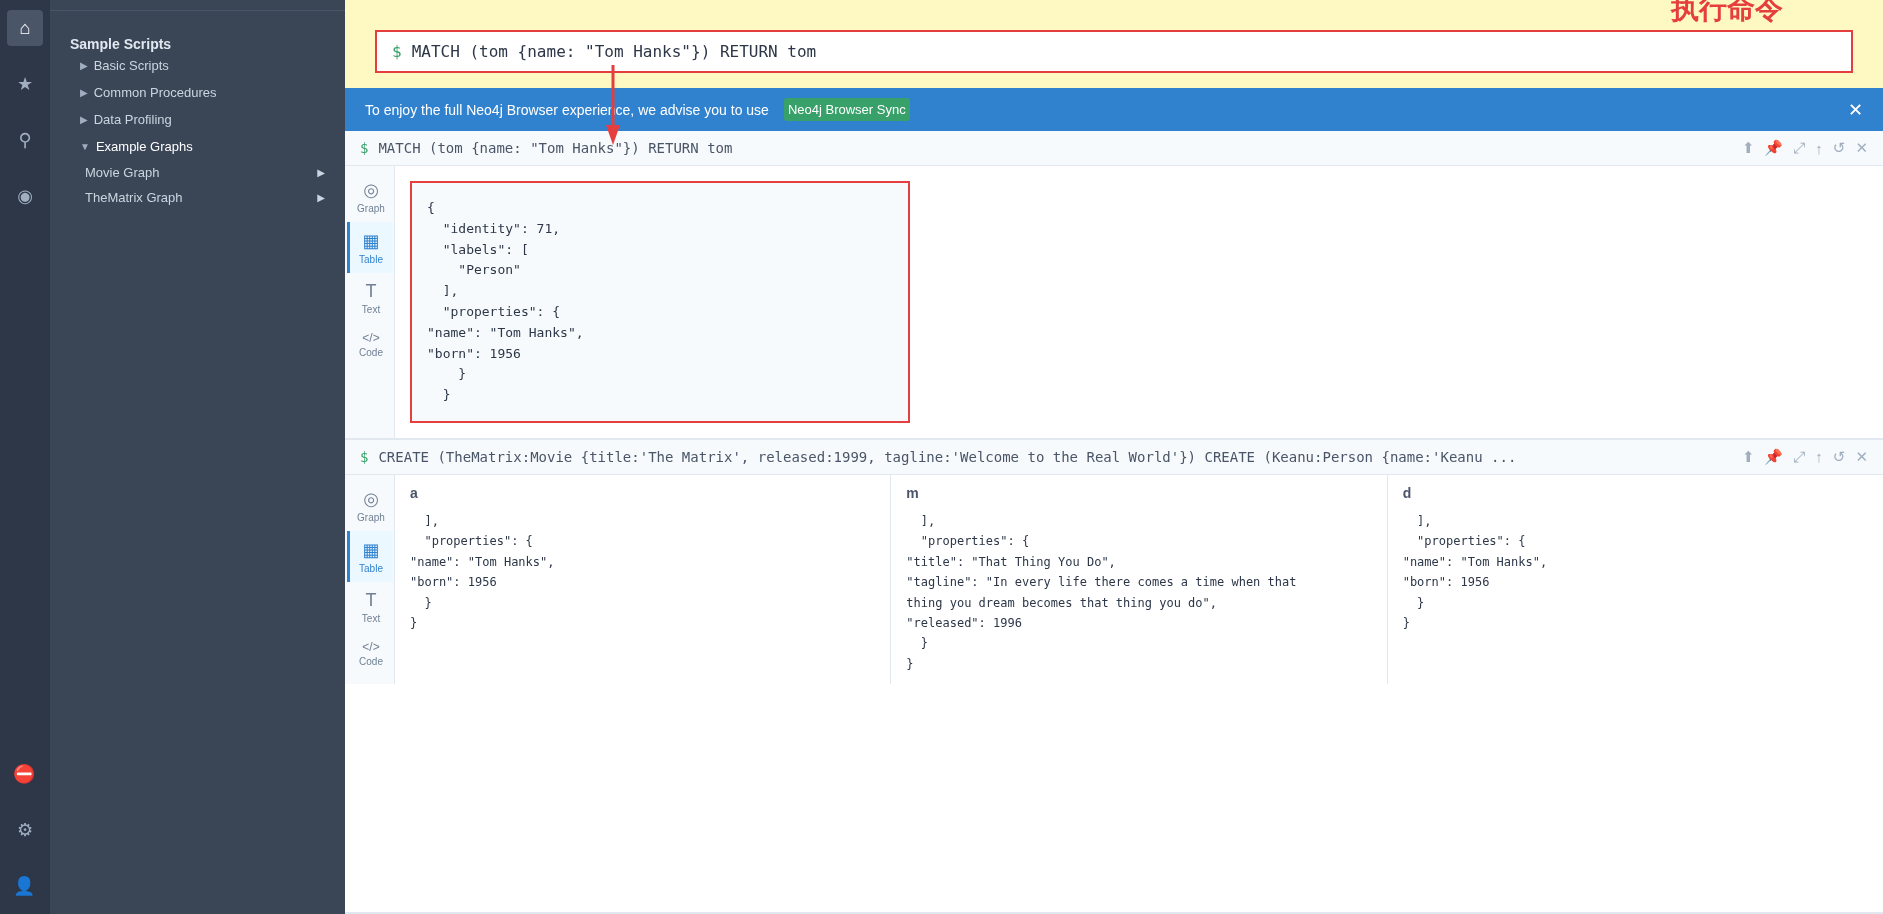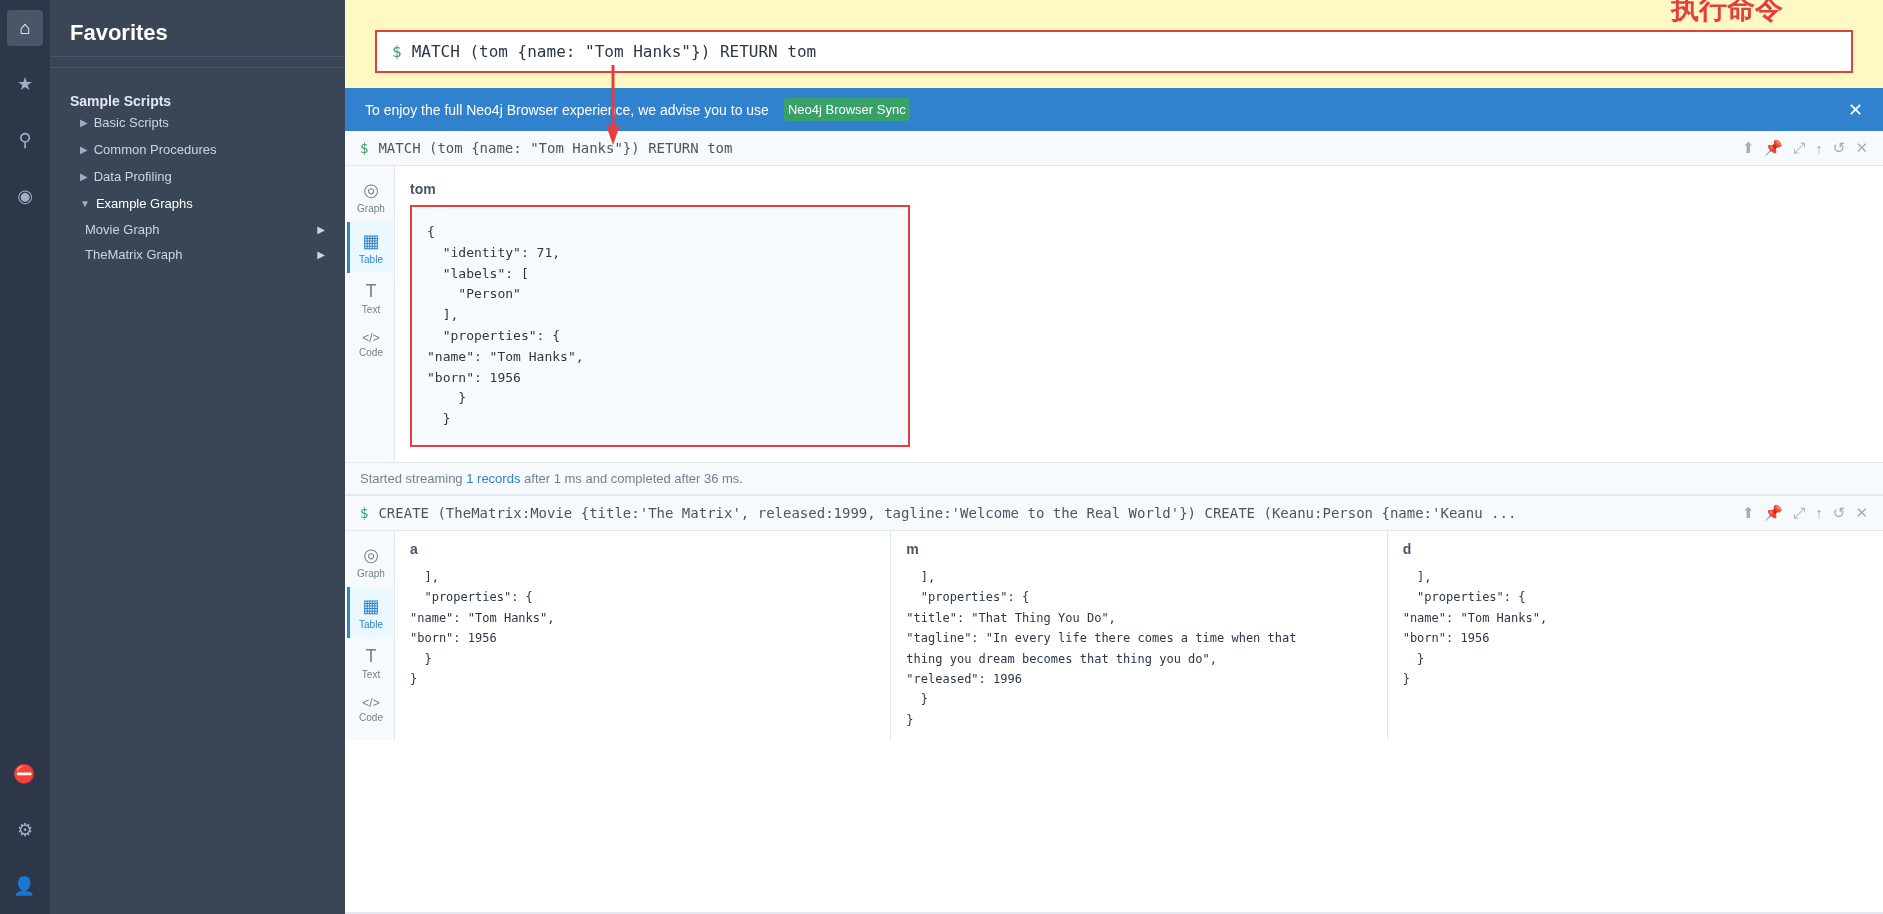--- a/index.html
+++ b/index.html
@@ -310,21 +310,20 @@
   <div class="icon-bar-item" title="Search">⚲</div>
   <div class="icon-bar-item" title="Database">◉</div>
   <div style="margin-top:auto; display:flex; flex-direction:column; gap:20px;">
     <div class="icon-bar-item" style="color:#e53e3e;">⛔</div>
     <div class="icon-bar-item">⚙</div>
     <div class="icon-bar-item">👤</div>
   </div>
 </div>
 
 <div class="sidebar">
-  <div class="sidebar-header">Favorites</div>
 
 
   <hr class="sidebar-divider">
 
   <div class="sidebar-section">
     <div class="sidebar-subsection-title">Sample Scripts</div>
 
     <div class="sidebar-item">
       <span class="arrow">▶</span>
       <span>Basic Scripts</span>
@@ -416,41 +415,37 @@
             <span>Text</span>
           </div>
           <div class="side-tab">
             <span class="side-tab-icon" style="font-size:12px;">&lt;/&gt;</span>
             <span>Code</span>
           </div>
         </div>
 
         <div style="flex:1; position:relative;">
           <div class="result-content">
-            <div class="col-header">tom</div>
             <div class="json-result">
               <pre>{
   "identity": 71,
   "labels": [
     "Person"
   ],
   "properties": {
 "name": "Tom Hanks",
 "born": 1956
     }
   }</pre>
             </div>
           </div>
 
         </div>
       </div>
 
-      <div class="status-line">
-        <span>Started streaming </span><a href="#">1 records</a><span> after 1 ms and completed after 36 ms.</span>
-      </div>
     </div>
 
     <div class="query-panel query-panel-2">
 
       <div class="query-header">
         <span class="query-header-dollar">$</span>
         <span class="query-header-text">CREATE (TheMatrix:Movie {title:'The Matrix', released:1999, tagline:'Welcome to the Real World'}) CREATE (Keanu:Person {name:'Keanu ...</span>
         <div class="query-header-actions">
           <span class="q-icon">⬆</span>
           <span class="q-icon">📌</span>

